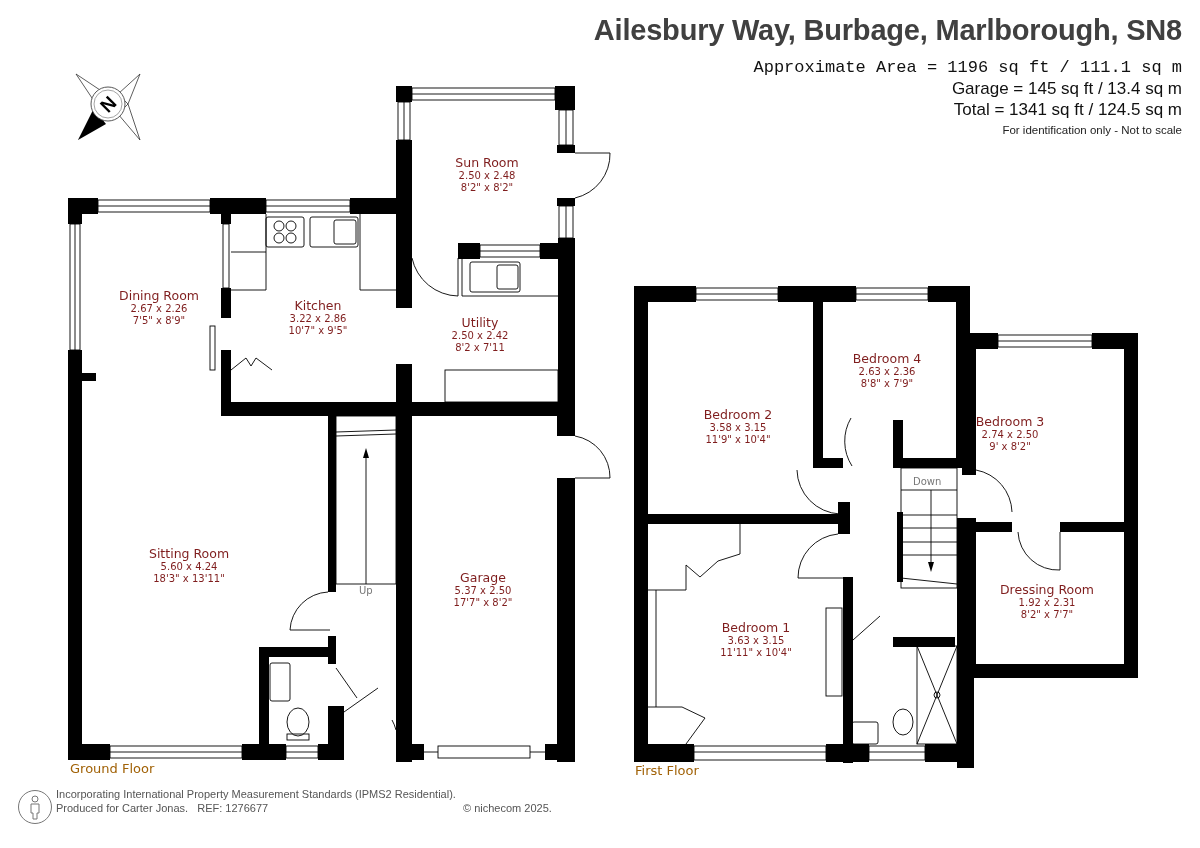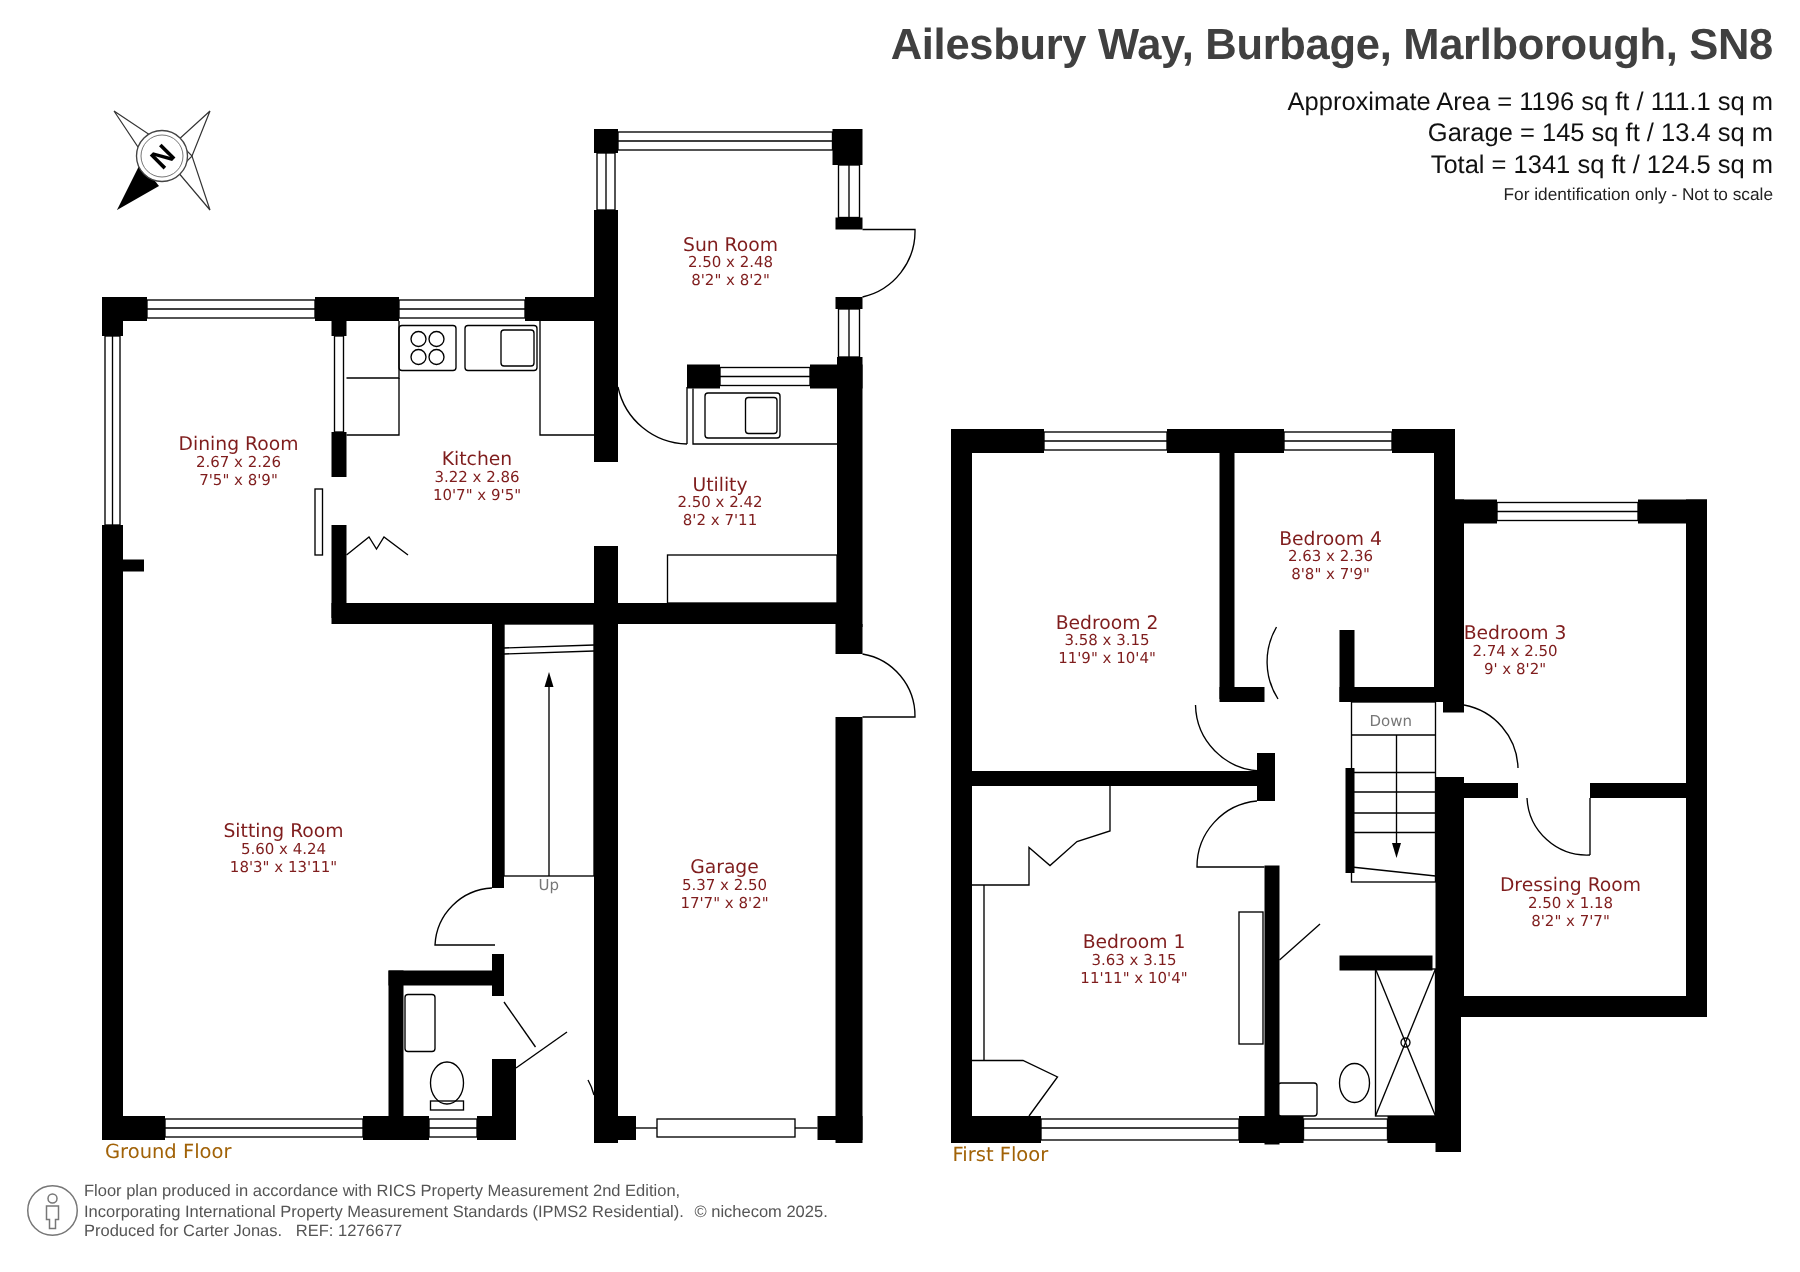--- a/index.html
+++ b/index.html
@@ -1,19 +1,19 @@
 <!DOCTYPE html>
 <html><head>
 <meta charset="utf-8">
 <style>
   html, body { margin:0; padding:0; background:#ffffff; }
   body { width:1200px; height:848px; position:relative; overflow:hidden; font-family:"Liberation Sans", sans-serif; }
   .title { position:absolute; right:18px; top:14px; font-size:29px; font-weight:bold; color:#404040; white-space:nowrap; letter-spacing:-0.2px; }
   .area { position:absolute; right:18px; font-size:17px; color:#111; text-align:right; white-space:nowrap; }
-  .area1 { top:58px; } .area2 { top:79px; } .area3 { top:100px; }
+  .area1 { top:58px;font-family:Liberation Mono, monospace; } .area2 { top:79px; } .area3 { top:100px; }
   .disclaimer { position:absolute; right:18px; top:124px; font-size:11.5px; color:#222; white-space:nowrap; }
   svg.plan { position:absolute; left:0; top:0; }
   .room-label { position:absolute; text-align:center; color:#7f1d1d; font-family:"DejaVu Sans", sans-serif; line-height:1.15; transform:translateX(-50%); white-space:nowrap; }
   .room-label .name { font-size:12.5px; }
   .room-label .dim { font-size:10px; }
   .floor-label { position:absolute; font-family:"DejaVu Sans", sans-serif; font-size:13px; color:#a16207; }
   .stair-label { position:absolute; font-family:"DejaVu Sans", sans-serif; font-size:10px; color:#777; }
   .footer { position:absolute; left:56px; top:788px; font-size:11px; color:#555; line-height:13.5px; }
   .footer .copy { position:absolute; left:407px; top:13.5px; white-space:nowrap; }
   .person-icon { position:absolute; left:17px; top:789px; }
@@ -275,29 +275,28 @@
   <div class="dim">2.74 x 2.50</div>
   <div class="dim">9' x 8'2"</div>
 </div>
 <div class="room-label" style="left:756px; top:621px;">
   <div class="name">Bedroom 1</div>
   <div class="dim">3.63 x 3.15</div>
   <div class="dim">11'11" x 10'4"</div>
 </div>
 <div class="room-label" style="left:1047px; top:583px;">
   <div class="name">Dressing Room</div>
-  <div class="dim">2.50 x 1.18</div>
+  <div class="dim">1.92 x 2.31</div>
   <div class="dim">8'2" x 7'7"</div>
 </div>
 <div class="stair-label" style="left:913px; top:476px;">Down</div>
 <div class="floor-label" style="left:635px; top:763px;">First Floor</div>
 
 <svg class="person-icon" width="36" height="36" viewBox="0 0 36 36">
   <circle cx="18" cy="18" r="16.5" fill="none" stroke="#777" stroke-width="1"></circle>
   <circle cx="18" cy="10" r="3" fill="none" stroke="#777" stroke-width="1"></circle>
   <path d="M14 15 L22 15 L22 24 L20 24 L20 30 L16 30 L16 24 L14 24 Z" fill="none" stroke="#777" stroke-width="1"></path>
 </svg>
 <div class="footer">
-  <div>Floor plan produced in accordance with RICS Property Measurement 2nd Edition,</div>
   <div>Incorporating International Property Measurement Standards (IPMS2 Residential).</div>
   <div style="white-space:pre;">Produced for Carter Jonas.   REF: 1276677</div>
   <div class="copy">© nichecom 2025.</div>
 </div>
 
 </body></html>

